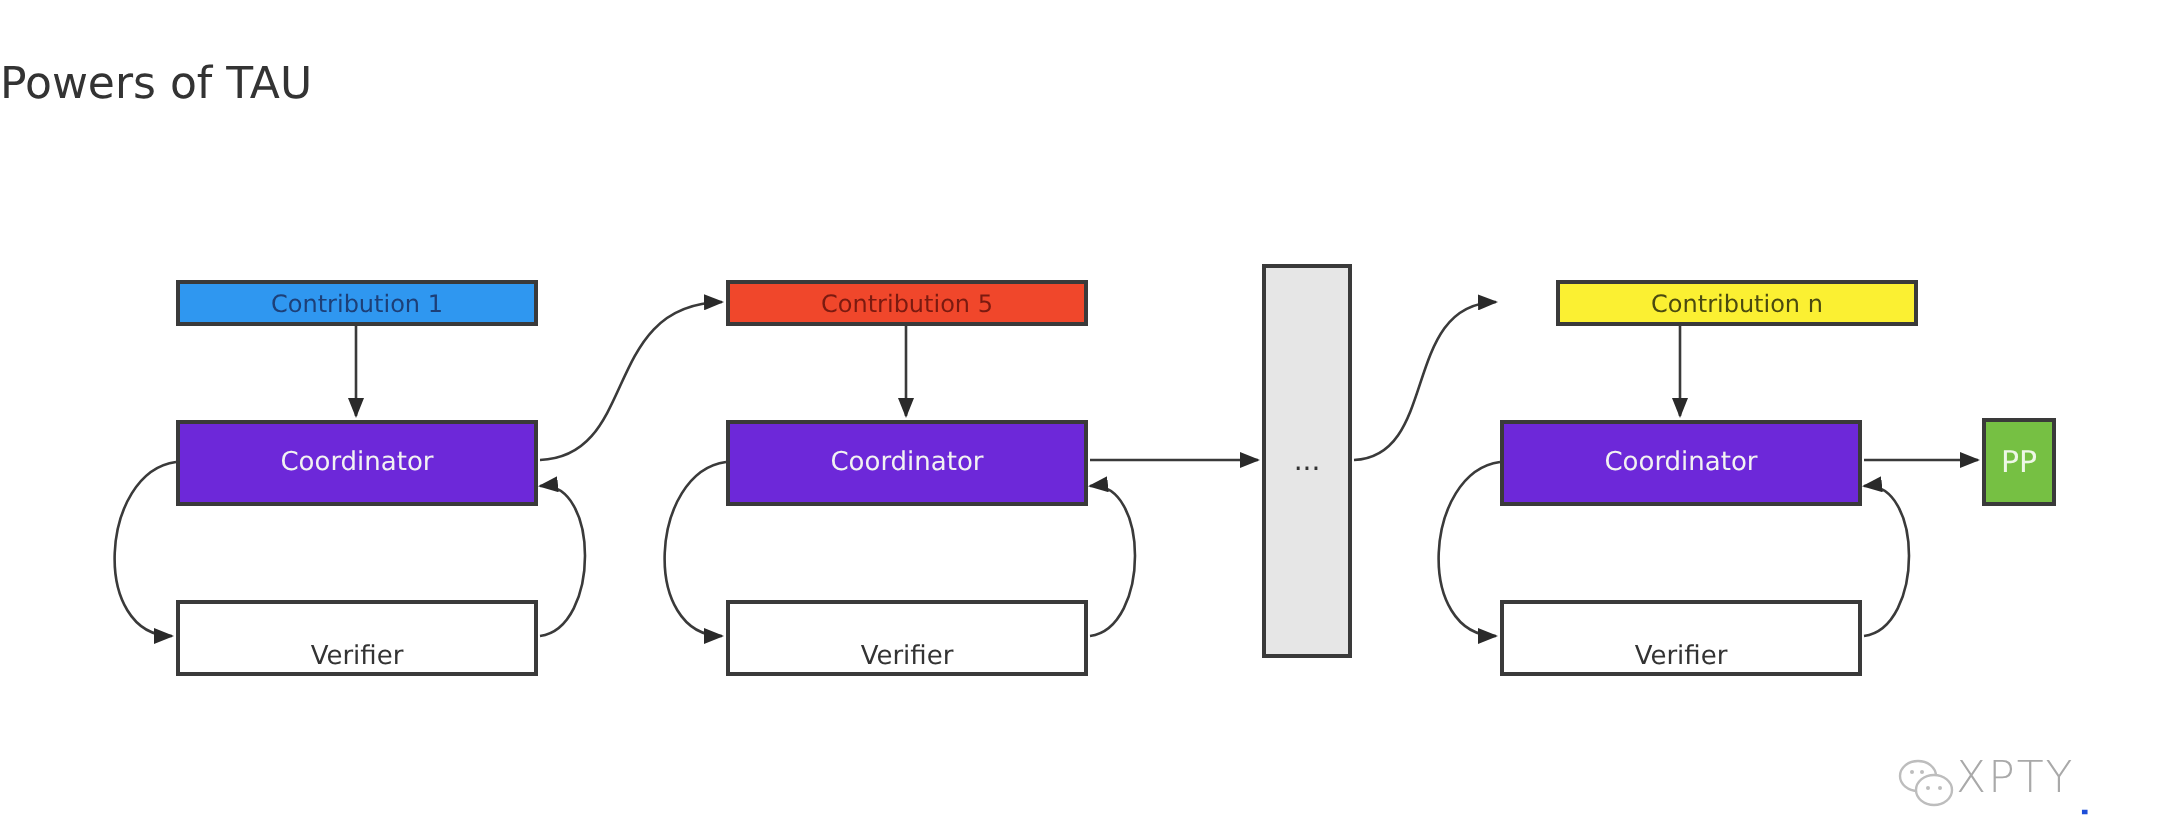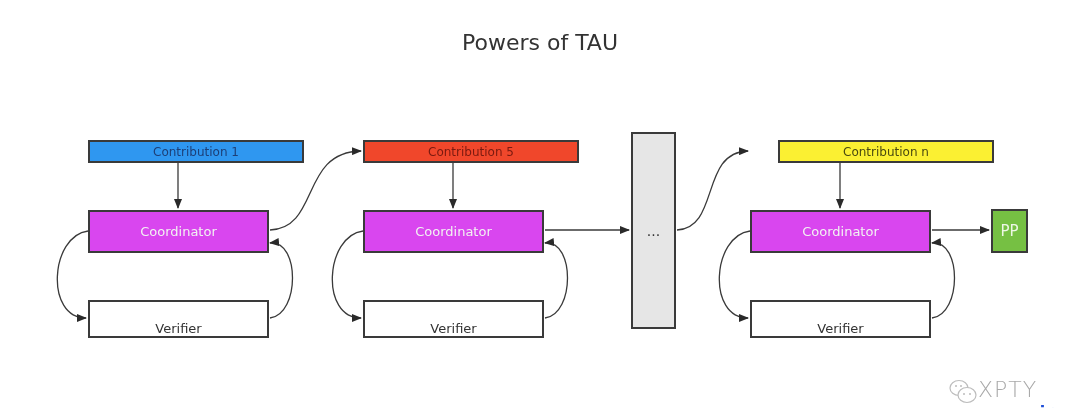--- a/index.html
+++ b/index.html
@@ -1,20 +1,20 @@
 <!DOCTYPE html>
 <html><head>
   <meta charset="utf-8">
   <style>
     html, body { margin: 0; padding: 0; background: #ffffff; }
     body { width: 1080px; height: 408px; position: relative; overflow: hidden; font-family: "DejaVu Sans", sans-serif; }
-    .title { position: absolute; left: 0; width: 1080px; top: 30px; text-align: center; font-size: 22px; color: #333333; }
+    .title { position: absolute; left: 0; width: 1080px; top: 30px; text-align: left; font-size: 22px; color: #333333; }
     .node { position: absolute; box-sizing: border-box; border: 2px solid #3a3a3a; display: flex; align-items: center; justify-content: center; font-size: 12px; }
-    .contrib { height: 23px; width: 216px; }
-    .coord { height: 43px; width: 181px; background: #d946ef; color: #f2f2f2; font-size: 13px; }
+    .contrib { height: 23px; width: 181px; }
+    .coord { height: 43px; width: 181px; background: #6d28d9; color: #f2f2f2; font-size: 13px; }
     .verif { height: 38px; width: 181px; background: #ffffff; color: #333333; font-size: 13px; align-items: flex-end; }
     .ellipsis { width: 45px; height: 197px; background: #e6e6e6; color: #333; font-size: 14px; }
     .pp { width: 37px; height: 44px; background: #76c043; color: #eef7e6; font-size: 15px; }
     svg.edges { position: absolute; left: 0; top: 0; }
     .wm { position: absolute; left: 948px; top: 345px; color: #b5b5b5; margin-top: 32px; }
     .wm-brand { position: absolute; left: 30px; top: 0px; font-size: 22px; letter-spacing: 1px; color: #a9a9a9; font-weight: 300; }
     .wm-sub { position: absolute; left: 75px; top: 25px; font-size: 16px; color: #1d4ed8; font-weight: bold; }
   </style>
 </head>
 <body>

